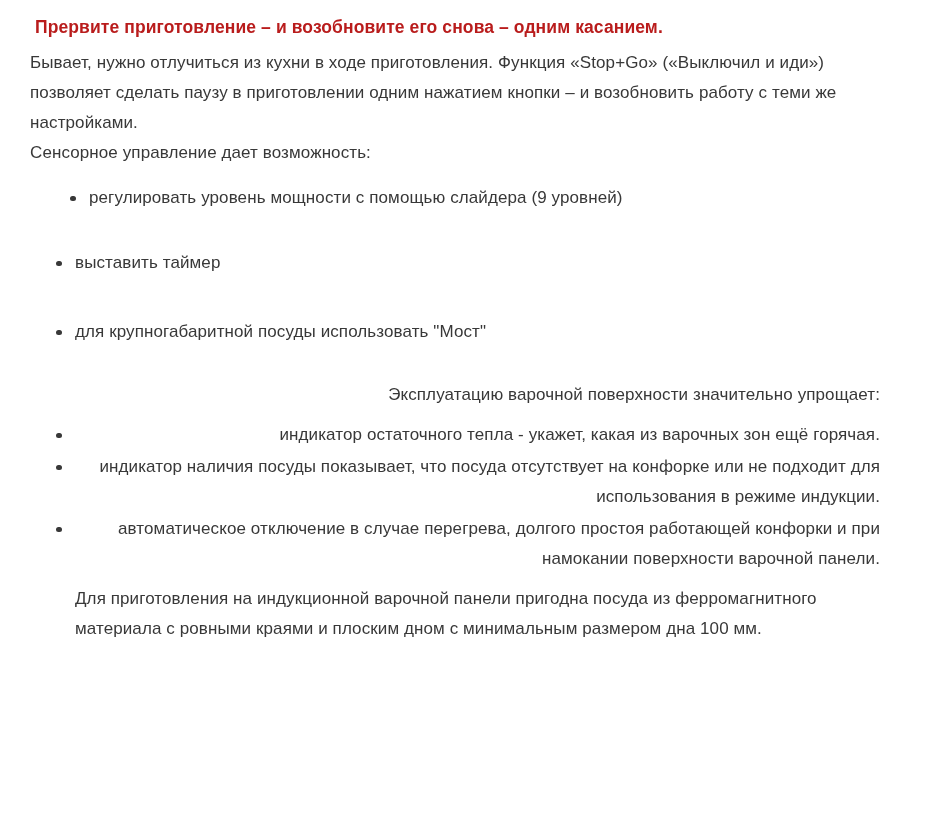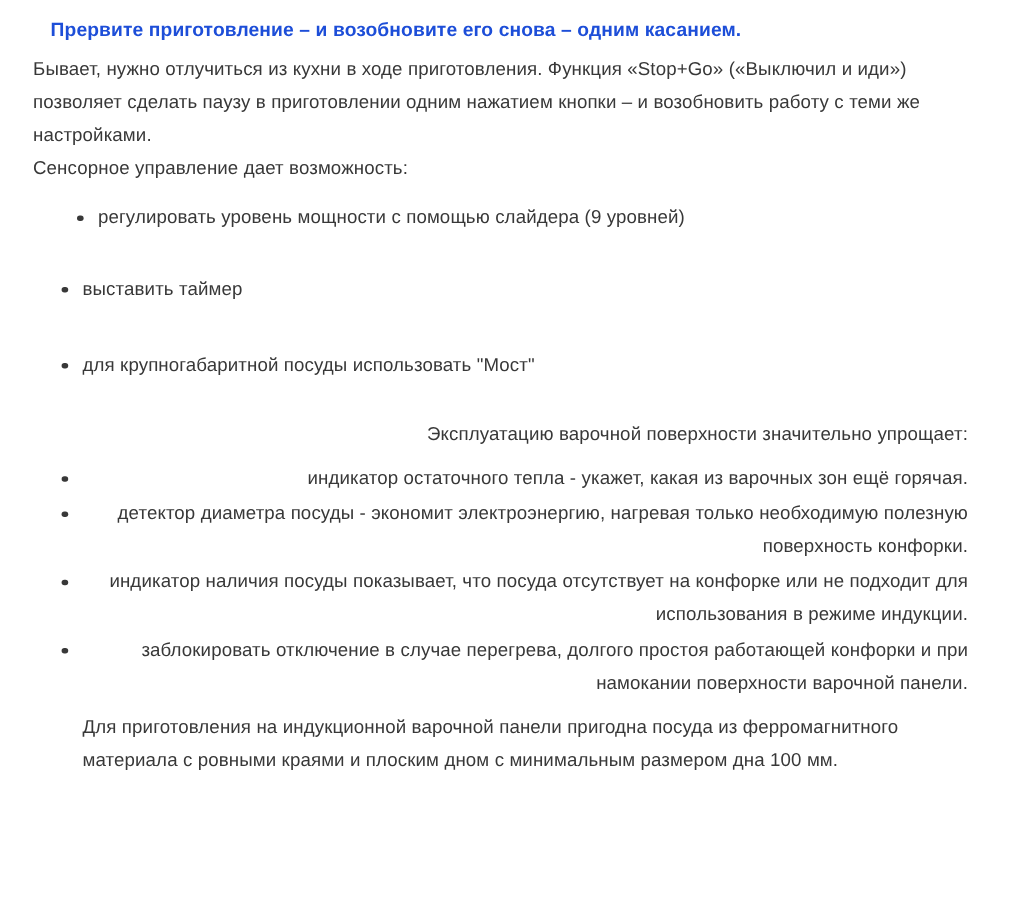--- a/index.html
+++ b/index.html
@@ -16,25 +16,25 @@
     line-height: 30px;
     color: #383838;
     letter-spacing: 0.1px;
   }
   .article {
     box-sizing: border-box;
     width: 932px;
     padding: 14px 52px 30px 30px;
   }
   .page-title {
-    margin: 0 0 8px 16px;
+    margin: 0 0 8px 5px;
     font-size: 17.5px;
     line-height: 26px;
     font-weight: 700;
-    color: #1d4ed8;
+    color: #b91c1c;
     letter-spacing: 0.1px;
   }
   p {
     margin: 0;
   }
   .lead {
     margin: 0;
   }
   ul.feature-list {
     list-style: none;
@@ -96,20 +96,19 @@
   <ul class="feature-list list-power">
       <li>регулировать уровень мощности с помощью слайдера (9 уровней)</li>
       <li>выставить таймер</li>
       <li>для крупногабаритной посуды использовать "Мост"</li>
     </ul>
 
   <p class="lead section-lead">Эксплуатацию варочной поверхности значительно упрощает:</p>
 
   <ul class="feature-list list-usability">
       <li>индикатор остаточного тепла - укажет, какая из варочных зон ещё горячая.</li>
-      <li>детектор диаметра посуды - экономит электроэнергию, нагревая только необходимую полезную поверхность конфорки.</li>
       <li>индикатор наличия посуды показывает, что посуда отсутствует на конфорке или не подходит для использования в режиме индукции.</li>
-      <li>заблокировать отключение в случае перегрева, долгого простоя работающей конфорки и при намокании поверхности варочной панели.</li>
+      <li>автоматическое отключение в случае перегрева, долгого простоя работающей конфорки и при намокании поверхности варочной панели.</li>
     </ul>
 
   <p class="cookware-note">Для приготовления на индукционной варочной панели пригодна посуда из ферромагнитного материала с ровными краями и плоским дном с минимальным размером дна 100 мм.</p>
 
 </div>
 
 </body></html>

